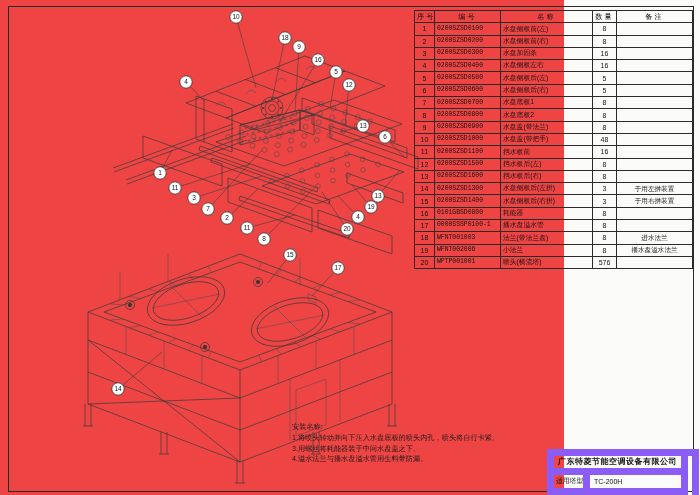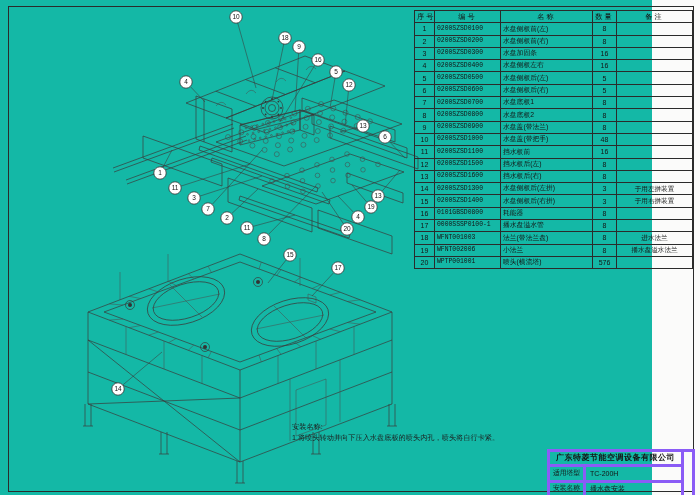--- a/index.html
+++ b/index.html
@@ -1,21 +1,21 @@
 <!DOCTYPE html>
 <html><head>
 <meta charset="utf-8">
 <style>
   html,body{margin:0;padding:0;}
   body{
     width:700px;height:495px;background:#fbfbfa;
     font-family:"Liberation Sans","DejaVu Sans",sans-serif;color:#141414;
     position:relative;overflow:hidden;
   }
-  .sheet{position:absolute;left:0;top:0;width:652px;height:495px;background:#14b8a6;}
+  .sheet{position:absolute;left:0;top:0;width:564px;height:495px;background:#ef4444;}
   .frame{position:absolute;left:8px;top:6px;width:684px;height:484px;border:1px solid #2b2b2b;}
   svg#drawing{position:absolute;left:0;top:0;width:700px;height:495px;}
   svg .ln{stroke:#3a3a3a;fill:none;stroke-width:0.7;}
   svg .thin{stroke:#4a4a4a;fill:none;stroke-width:0.5;}
   svg .hole{stroke:#4a4a4a;fill:none;stroke-width:0.55;}
   svg .dot{fill:#333;stroke:none;}
   svg .leader{stroke:#3a3a3a;stroke-width:0.55;fill:none;}
   svg .balloon{fill:#ffffff;stroke:#2e2e2e;stroke-width:0.8;}
   svg .balloon-num{font-family:"Liberation Sans","DejaVu Sans",sans-serif;font-size:6.5px;fill:#141414;text-anchor:middle;}
   
@@ -31,21 +31,21 @@
   table.bom td.c1{text-align:left;font-family:"Liberation Mono","DejaVu Sans Mono",monospace;font-size:6.4px;}
   table.bom td.c2{text-align:left;font-size:6.8px;}
   table.bom td.c4{font-size:6.6px;}
   
   .notes{position:absolute;left:292px;top:422px;font-size:7.2px;line-height:1.5;color:#1c1c1c;}
   
   table.tblock{
     position:absolute;left:547px;top:449px;width:145px;
     border-collapse:collapse;table-layout:fixed;font-size:7px;line-height:1;
   }
-  table.tblock td{border:3px solid #8b5cf6;height:12.3px;padding:0 2px;text-align:center;overflow:hidden;white-space:nowrap;}
+  table.tblock td{border:7px solid #8b5cf6;height:12.3px;padding:0 2px;text-align:center;overflow:hidden;white-space:nowrap;}
   table.tblock td.company{font-size:8px;font-weight:bold;letter-spacing:0.5px;}
   table.tblock td.lbl{font-size:6.8px;}
   table.tblock td.val{text-align:left;padding-left:4px;font-size:7px;}
 </style>
 </head>
 <body>
 
 <div class="sheet">
   <div class="frame"></div>
 
@@ -570,20 +570,22 @@
           <td class="c3">576</td>
           <td class="c4"></td>
         </tr>
       </tbody>
   </table>
 
   <div class="notes">
     <div>安装名称:</div>
     <div id="note-lines">
         <div>1.将喷头转动并向下压入水盘底板的喷头内孔，喷头将自行卡紧。</div>
+        <div>3.用螺丝将耗能器装于中间水盘盖之下。</div>
+        <div>4.溢水法兰与播水盘溢水管用生料带防漏。</div>
       </div>
   </div>
 
   <table class="tblock">
     <colgroup>
         <col style="width:36px">
         <col style="width:98px">
         <col style="width:11px">
       </colgroup>
     <tbody>

